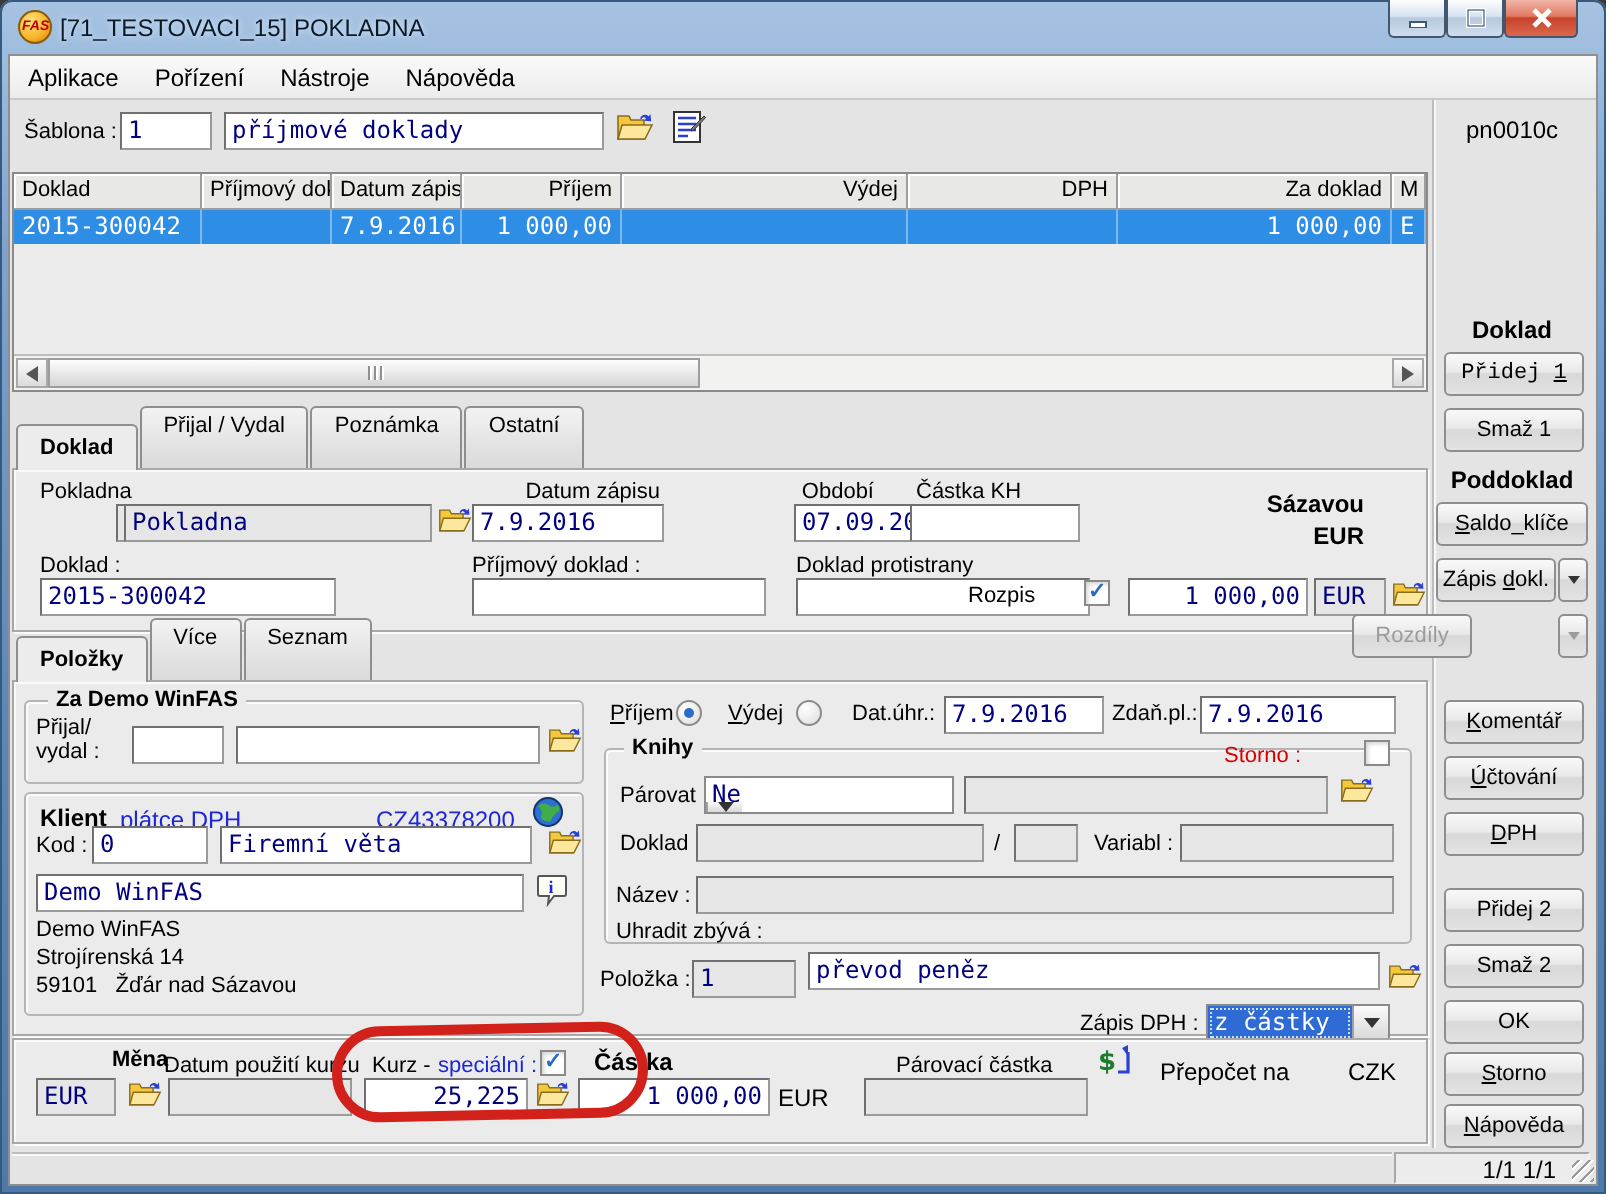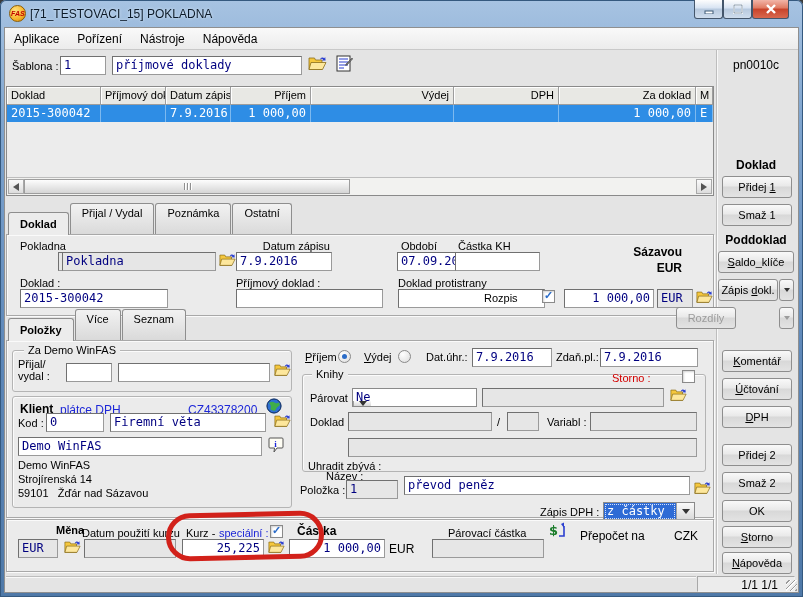--- a/index.html
+++ b/index.html
@@ -44,21 +44,21 @@
   .grip-line{width:1px;height:7px;background:#8f8f8f;box-shadow:1px 0 0 #fff;}
   .tri-l{width:0;height:0;border-style:solid;border-width:4px 6px 4px 0;border-color:transparent #555 transparent transparent;}
   .tri-r{width:0;height:0;border-style:solid;border-width:4px 0 4px 6px;border-color:transparent transparent transparent #555;}
   .tri-d{width:0;height:0;border-style:solid;border-width:5px 4px 0 4px;border-color:#333 transparent transparent transparent;}
   .tabs{position:absolute;display:flex;align-items:flex-end;}
   .tab{box-sizing:border-box;border:1px solid #8e8e8e;border-bottom:none;border-radius:3px 3px 0 0;
        background:linear-gradient(180deg,#f2f2f2,#d9d9d9);padding:3px 11px 3px;height:32px;font-size:11px;margin-right:1px;white-space:nowrap;}
   .tab.active{background:#ececec;font-weight:bold;height:23px;padding-top:5px;z-index:3;}
   .panel{position:absolute;box-sizing:border-box;border:1px solid #a8a8a8;box-shadow:inset 1px 1px 0 #fafafa, 1px 1px 0 #fafafa;background:#ebebeb;}
   .group{position:absolute;box-sizing:border-box;border:1px solid #b4b4b4;border-radius:3px;box-shadow:inset 1px 1px 0 #fbfbfb;}
-  .legend{position:absolute;background:#ebebeb;padding:0 4px;font-weight:normal;white-space:nowrap;}
+  .legend{position:absolute;background:#ebebeb;padding:0 4px;font-weight:bold;white-space:nowrap;}
   .cb{position:absolute;width:13px;height:13px;background:#fff;border:1px solid #8a8a8a;box-sizing:border-box;box-shadow:inset 1px 1px 2px rgba(0,0,0,.18);}
   .cb.checked::after{content:"\2713";position:absolute;left:1px;top:-2px;font-size:11px;font-weight:bold;color:#2b6cc8;}
   .radio{position:absolute;width:13px;height:13px;border-radius:50%;background:radial-gradient(circle at 35% 30%,#fff,#dcdcdc);border:1px solid #8a8a8a;box-sizing:border-box;}
   .radio.sel::after{content:"";position:absolute;left:3px;top:3px;width:5px;height:5px;border-radius:50%;background:#2b6cc8;}
   .combo{position:absolute;height:19px;box-sizing:border-box;border:1px solid #8a8a8a;background:#fff;display:flex;}
   .combo .cval{flex:1;padding:1px 3px;font-family:"DejaVu Sans Mono",monospace;font-size:12px;color:#000080;overflow:hidden;white-space:nowrap;}
   .combo .cval.sel{background:#2e6bd5;color:#fff;outline:1px dotted #cfe0ff;outline-offset:-2px;}
   .combo .cbtn{width:17px;background:linear-gradient(180deg,#fafafa,#d8d8d8);border-left:1px solid #a0a0a0;display:flex;align-items:center;justify-content:center;}
   .btn{position:absolute;box-sizing:border-box;height:22px;border:1px solid #8e8e8e;border-radius:3px;
        background:linear-gradient(180deg,#f9f9f9,#e9e9e9 45%,#d8d8d8 50%,#e3e3e3);
@@ -278,21 +278,21 @@
     <path d="M12 3.2 C13 1 15.4 1 16.3 2.3 L17.2 1 L17.6 4.6 L14 4.4 L15 3.4 C14.2 2.3 13.2 2.5 12.8 3.6 Z" fill="#2b3fd0"></path>
   </svg>
 
   <span class="lbl" style="left:310px;top:416px;">Doklad :</span>
   <div class="fld ro" style="left:348px;top:412px;width:144px;"></div>
   <span class="lbl" style="left:497px;top:416px;">/</span>
   <div class="fld ro" style="left:507px;top:412px;width:32px;"></div>
   <span class="lbl" style="left:547px;top:416px;">Variabl :</span>
   <div class="fld ro" style="left:590px;top:412px;width:107px;"></div>
 
-  <span class="lbl" style="left:326px;top:442px;margin-top:28px;">Název :</span>
+  <span class="lbl" style="left:308px;top:442px;">Název :</span>
   <div class="fld ro" style="left:348px;top:438px;width:349px;"></div>
   <span class="lbl" style="left:308px;top:460px;">Uhradit zbývá :</span>
 
   <span class="lbl" style="left:300px;top:484px;">Položka :</span>
   <div class="fld ro" style="left:346px;top:480px;width:52px;">1</div>
   <div class="fld" style="left:404px;top:476px;width:286px;">převod peněz</div>
   <svg class="ico" style="left:694px;top:481px;" width="17" height="14" viewBox="0 0 19 15">
     <path d="M1 5 L1 13.5 L14 13.5 L14 4 L7.5 4 L6.5 2 L1 2 Z" fill="#f5c73d" stroke="#8a6d1a" stroke-width="0.8"></path>
     <path d="M3 6.5 L18 6.5 L14.5 13.5 L1 13.5 Z" fill="#fde79c" stroke="#8a6d1a" stroke-width="0.8"></path>
     <path d="M12 3.2 C13 1 15.4 1 16.3 2.3 L17.2 1 L17.6 4.6 L14 4.4 L15 3.4 C14.2 2.3 13.2 2.5 12.8 3.6 Z" fill="#2b3fd0"></path>
@@ -335,21 +335,21 @@
     <path d="M10 14 H15 V4" fill="none" stroke="#2b3fd0" stroke-width="1.6"></path>
     <path d="M12 2 L15 0.5 L15 6 Z" fill="#2b3fd0" transform="rotate(0 15 4)"></path>
   </svg>
   <span class="lbl" style="left:580px;top:529px;font-size:12px;">Přepočet na</span>
   <span class="lbl" style="left:674px;top:529px;font-size:12px;">CZK</span>
 
   <div class="annot" style="left:166px;top:512px;width:148px;height:38px;"></div>
 
   <div class="sep-v" style="left:716px;top:50px;height:524px;"></div>
   <span class="lbl b" style="left:718px;top:158px;width:76px;text-align:center;font-size:12px;">Doklad</span>
-  <div class="btn" style="left:722px;top:176px;width:70px;">Přidej <u>1</u></div>
+  <div class="btn" style="left:722px;top:176px;width:70px;font-family:Liberation Mono, monospace;">Přidej <u>1</u></div>
   <div class="btn" style="left:722px;top:204px;width:70px;">Smaž 1</div>
   <span class="lbl b" style="left:718px;top:233px;width:76px;text-align:center;font-size:12px;">Poddoklad</span>
   <div class="btn" style="left:718px;top:251px;width:76px;"><u>S</u>aldo_klíče</div>
   <div class="btn" style="left:718px;top:279px;width:60px;">Zápis <u>d</u>okl.</div>
   <div class="btn arrow" style="left:779px;top:279px;width:15px;">
       <span class="tri-d" style="border-width:4px 3px 0 3px;"></span>
     </div>
   <div class="btn disabled" style="left:676px;top:307px;width:60px;">Rozdíly</div>
   <div class="btn arrow disabled" style="left:779px;top:307px;width:15px;">
       <span class="tri-d" style="border-width:4px 3px 0 3px;border-top-color:#9c9c9c;"></span>

